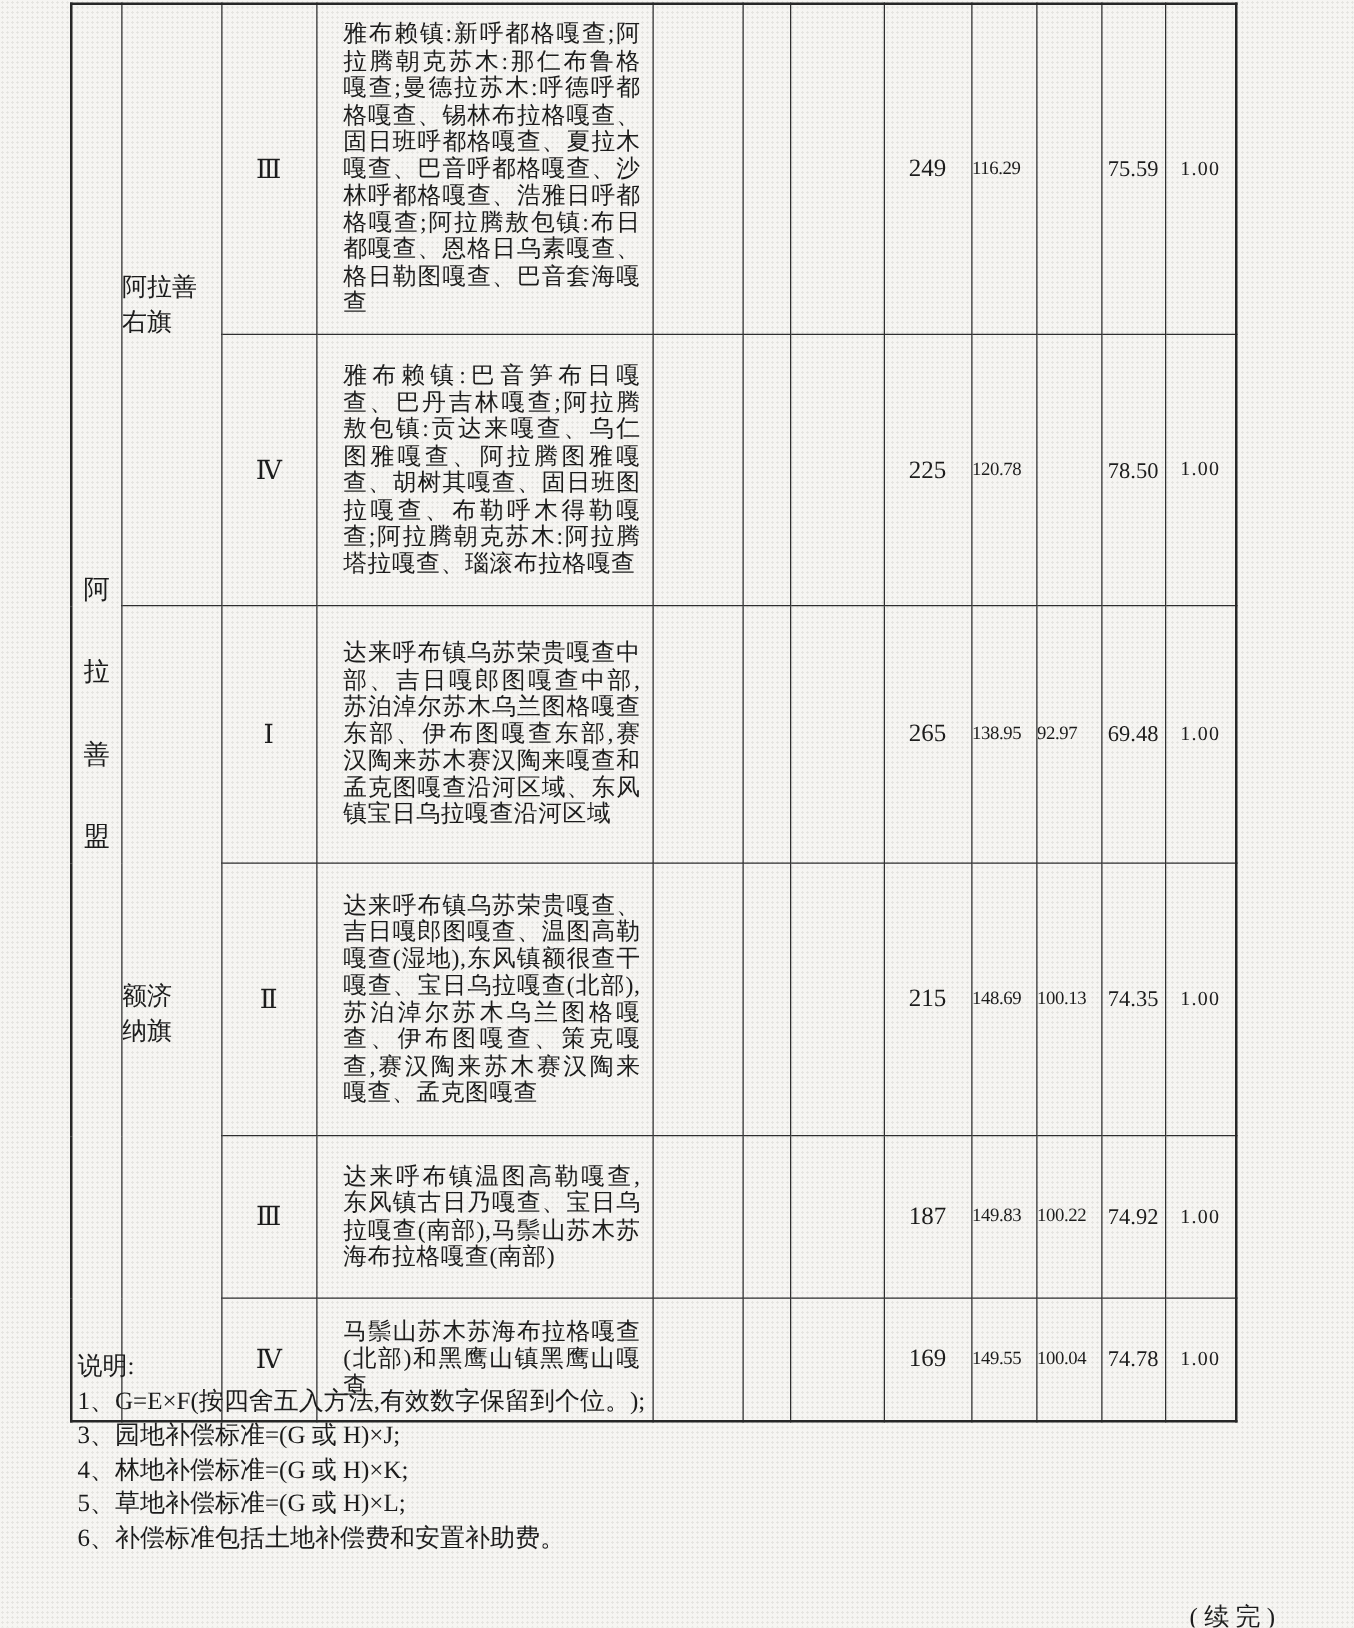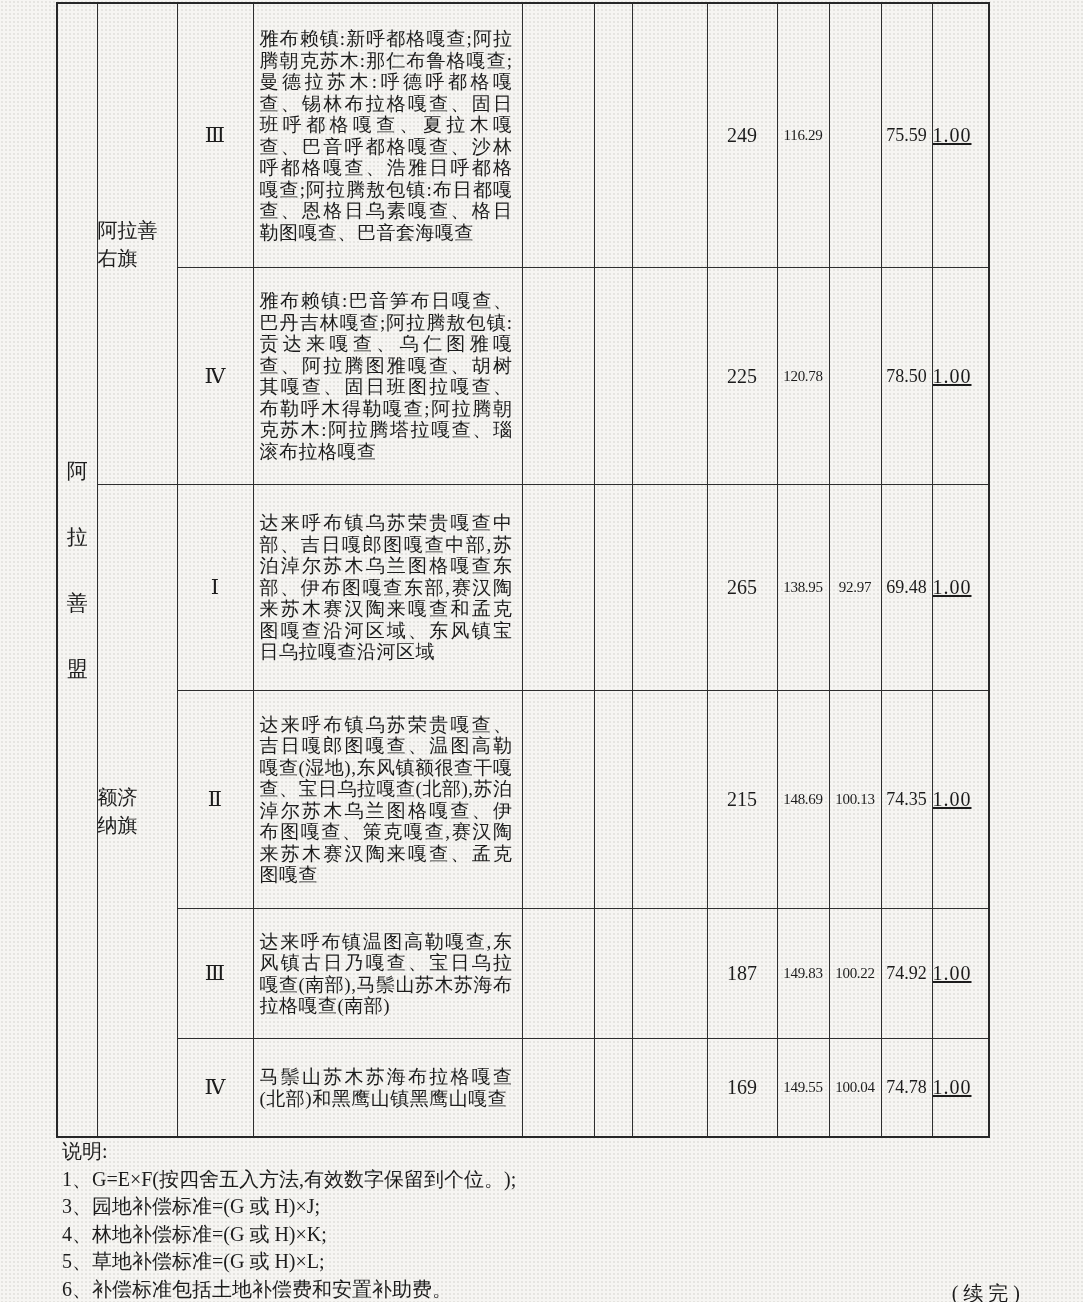--- a/index.html
+++ b/index.html
@@ -29,27 +29,27 @@
   tr.r4 td{height:119px;}
   tr.r5 td{height:87px;}
   .league-cell div{
     display:flex;flex-direction:column;align-items:center;justify-content:center;
     gap:45px;font-size:21px;line-height:21px;height:100%;
   }
   .banner-cell{font-size:20px;line-height:28px;}
   .grade-cell{text-align:center;font-size:21px;font-family:"Liberation Serif","DejaVu Serif",serif;}
   .scope-cell{
     font-size:19px;line-height:21.5px;text-align:justify;
-    padding:5px 9px 5px 6px;letter-spacing:0.5px;
+    padding:5px 9px 5px 21px;letter-spacing:0.5px;
   }
   .num-cell{text-align:center;font-size:20px;}
-  .e-cell,.f-cell{text-align:center;font-size:15px;letter-spacing:-0.3px;}
+  .e-cell,.f-cell{text-align:left;font-size:15px;letter-spacing:-0.3px;}
   .g-cell{text-align:center;font-size:18px;}
-  .h-cell{font-size:20px;letter-spacing:1px;text-decoration:underline;}
-  .notes{position:absolute;left:62px;top:1138px;width:930px;font-size:20px;line-height:27.5px;}
+  .h-cell{text-align:center;font-size:16px;letter-spacing:1px;}
+  .notes{position:absolute;left:62px;top:1080px;width:930px;font-size:20px;line-height:27.5px;}
   .notes div{white-space:nowrap;}
   .cont-note{position:absolute;right:58px;top:1280px;font-size:20px;letter-spacing:5px;}
 </style>
 </head>
 <body>
 
 <div class="table-wrap">
   <table>
     <colgroup>
       <col style="width:40px">

